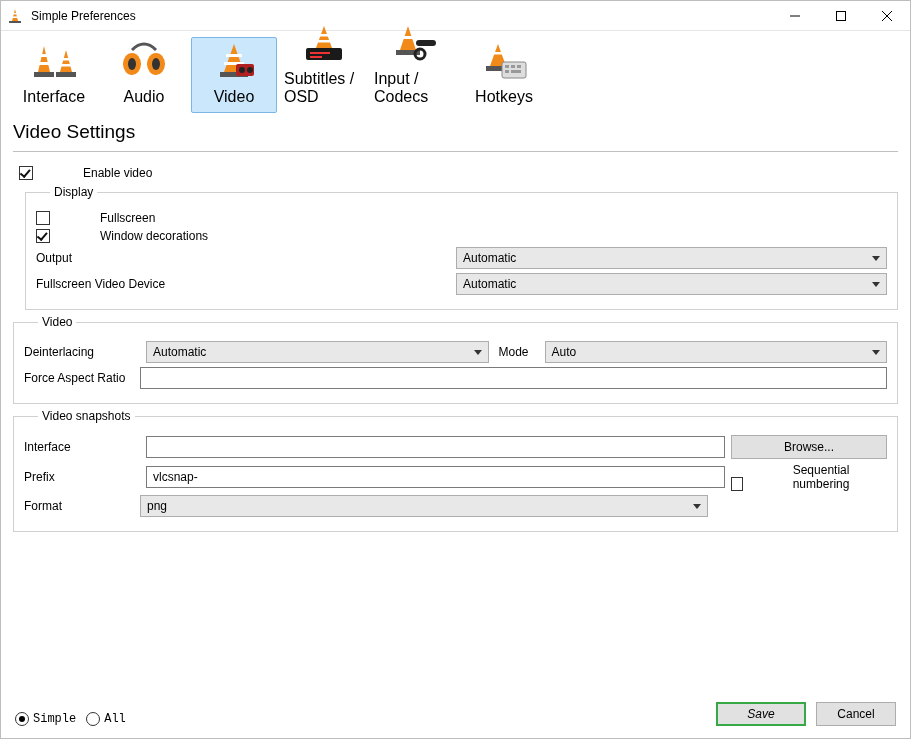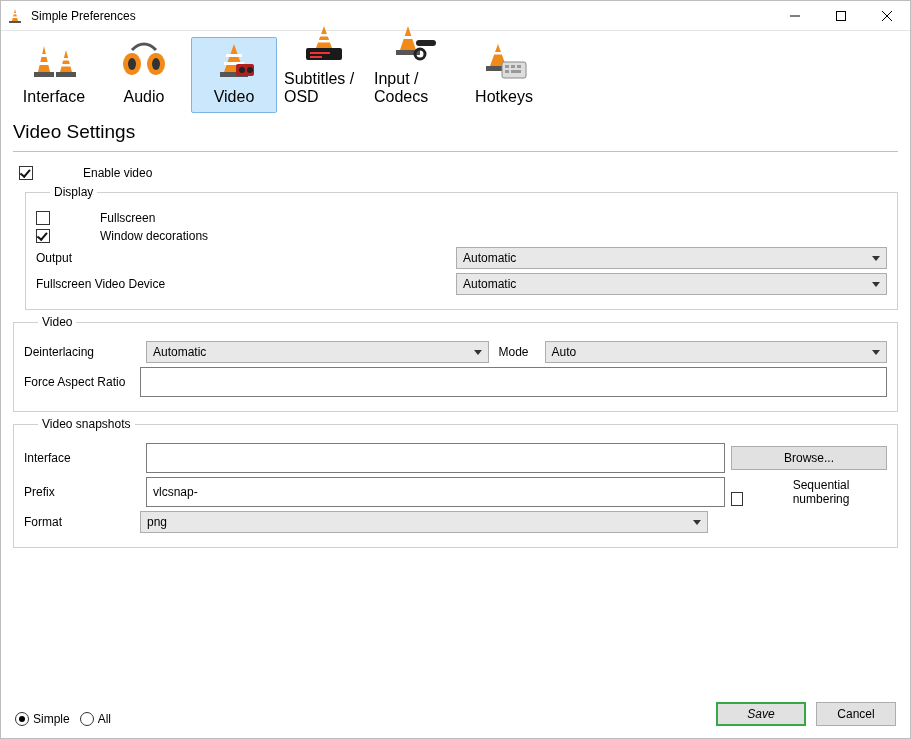--- a/index.html
+++ b/index.html
@@ -55,32 +55,32 @@
     .form-row { display: flex; align-items: center; margin: 4px 0; }
     .lbl-col { width: 116px; font-size: 12px; }
     .lbl-col.narrow { width: 56px; }
     .select {
       height: 22px; display: flex; align-items: center; justify-content: space-between;
       background: #e8e8e8; border: 1px solid #adadad;
       padding: 0 2px 0 6px; font-size: 12px;
     }
     .select .sel-text {}
     .select .dd { width: 16px; height: 16px; display: flex; align-items: center; justify-content: center; }
-    .text-input { height: 30px; border: 1px solid #7a7a7a; background: #fff; padding: 0 6px; font-size: 12px; width: 100%; }
+    .text-input { height: 22px; border: 1px solid #7a7a7a; background: #fff; padding: 0 6px; font-size: 12px; width: 100%; }
     .btn {
       height: 24px; min-width: 80px; padding: 8px 14px;
       background: #e1e1e1; border: 1px solid #adadad; color: #000; font-size: 12px;
       display: inline-flex; align-items: center; justify-content: center;
     }
     .btn.primary { border: 2px solid #36a845; background: #e1e1e1; font-style: italic; }
     
     .bottom-bar { display: flex; align-items: flex-end; padding: 8px 14px 12px 14px; }
     .show-settings { display: flex; flex-direction: column; gap: 4px; }
     .radios { display: flex; align-items: center; gap: 10px; }
-    .radio { display: inline-flex; align-items: flex-end; gap: 4px; }
+    .radio { display: inline-flex; align-items: flex-end; gap: 4px; font-family: Liberation Mono, monospace; }
     .radio-dot { width: 14px; height: 14px; border: 1px solid #333; border-radius: 50%; display: inline-flex; align-items: center; justify-content: center; background:#fff; }
     .radio-dot.on::after { content: ""; width: 6px; height: 6px; background: #000; border-radius: 50%; }
     .bottom-spacer { flex: 1; }
     
     .gap-6 { gap: 6px; }
     .flex1 { flex: 1; }
   </style>
 </head>
 <body>
 

